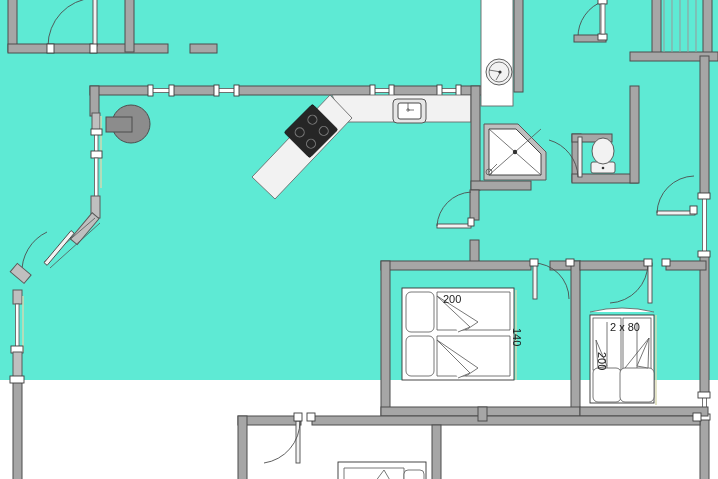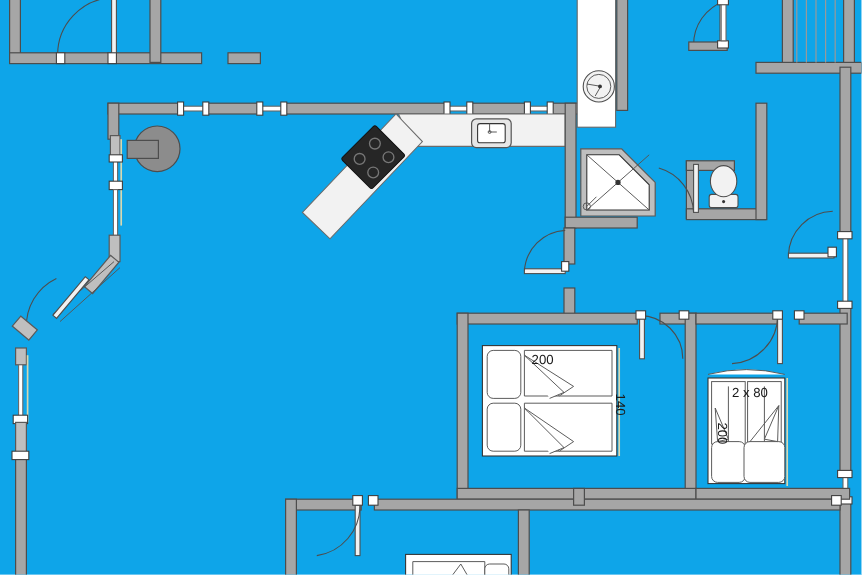--- a/index.html
+++ b/index.html
@@ -9,22 +9,22 @@
   }
   body {
     width: 718px;
     height: 479px;
     overflow: hidden;
     font-family: "Liberation Sans", sans-serif;
   }
   #plan-root {
     position: relative;
     width: 718px;
-    height: 479px;
-    background: #0ea5e9;
+    height: 380px;
+    background: #5eead4;
   }
   svg.plan-svg {
     display: block;
     width: 718px;
     height: 479px;
   }
   .wall        { fill: #a6a6a6; stroke: #4d4d4d; stroke-width: 1; }
   .wall-light  { fill: #bfbfbf; stroke: #595959; stroke-width: 1; }
   .window-pane { fill: #ffffff; stroke: #666666; stroke-width: 0.9; }
   .window-tick { fill: #ffffff; stroke: #3d3d3d; stroke-width: 0.9; }

